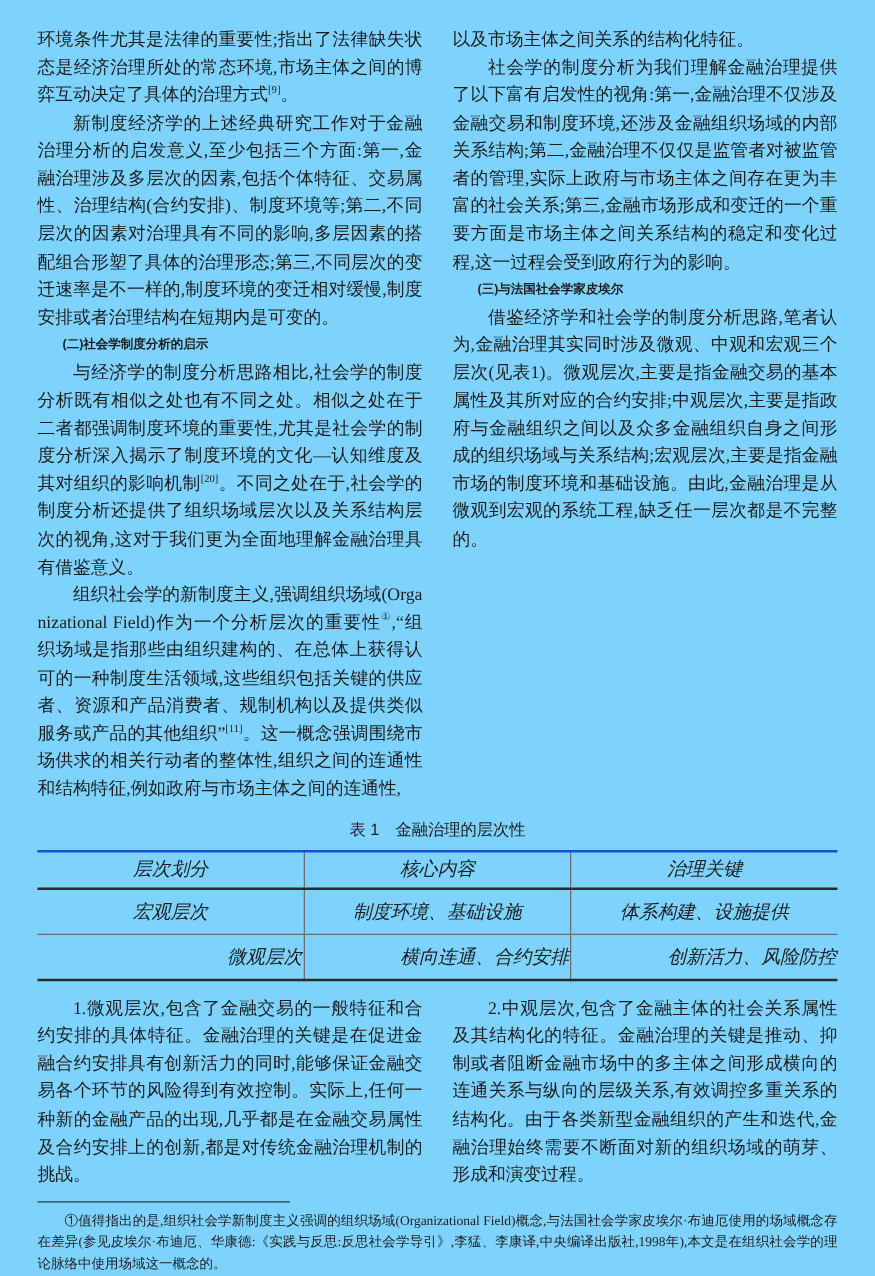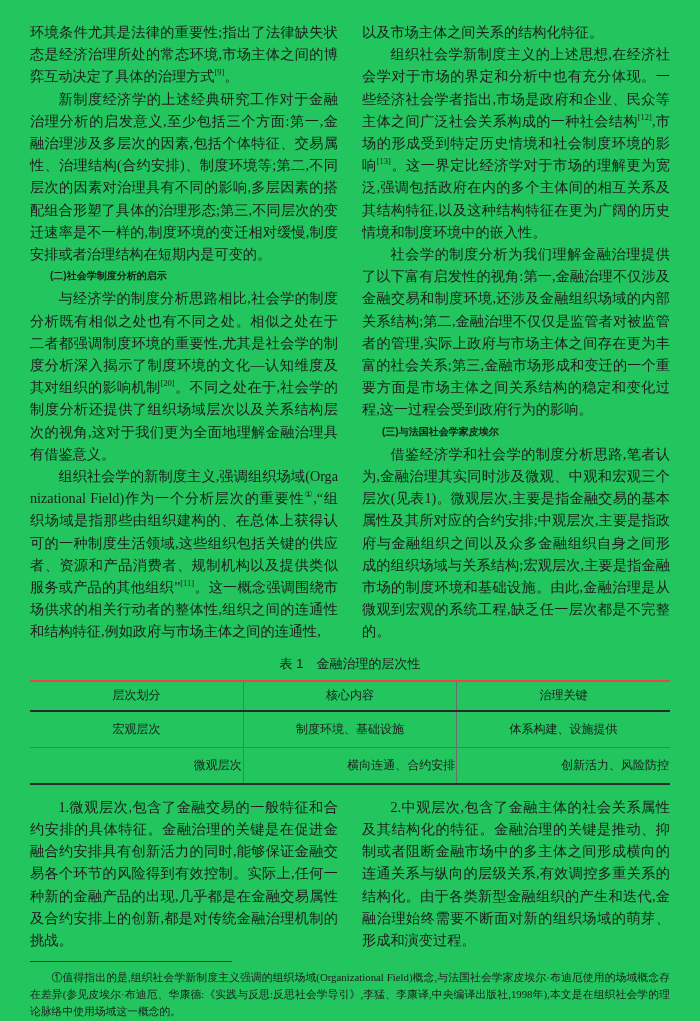--- a/index.html
+++ b/index.html
@@ -1,20 +1,20 @@
 <!DOCTYPE html>
 <html><head>
 <meta charset="utf-8">
 <style>
   html,body { margin:0; padding:0; background:#d8d8d4; }
   .page {
     position:relative;
     width:700px; height:1021px;
     margin:0 auto;
-    background:#22c55e;
+    background:#7dd3fc;
     color:#1d1d1d;
     box-sizing:border-box;
     padding:21px 30px 0 30px;
     font-family:"Liberation Serif","DejaVu Serif",serif;
     overflow:hidden;
   }
   .cols { display:flex; gap:24px; }
   .col { flex:1 1 0; min-width:0; }
   .col p {
     margin:0;
@@ -38,23 +38,24 @@
     text-align:center;
     font-family:"Liberation Sans","DejaVu Sans",sans-serif;
     font-weight:400;
     font-size:13px;
     margin:0 0 7px 0;
   }
   table.levels {
     width:100%;
     border-collapse:collapse;
     table-layout:fixed;
-    font-size:12px;
-    border-top:2px solid #ef4444;
+    font-size:15px;
+    border-top:2px solid #1d4ed8;
     border-bottom:2px solid #2a2a2a;
+    font-style:italic;
   }
   table.levels th {
     font-weight:400;
     height:26px;
     border-bottom:2px solid #2a2a2a;
     text-align:center;
   }
   table.levels td {
     height:33px;
     border-bottom:0.8px solid #6d6d6d;
@@ -88,21 +89,20 @@
   <div class="cols top">
     <div class="col">
         <p class="">环境条件尤其是法律的重要性;指出了法律缺失状态是经济治理所处的常态环境,市场主体之间的博弈互动决定了具体的治理方式<sup>[9]</sup>。</p>
         <p class="indent">新制度经济学的上述经典研究工作对于金融治理分析的启发意义,至少包括三个方面:第一,金融治理涉及多层次的因素,包括个体特征、交易属性、治理结构(合约安排)、制度环境等;第二,不同层次的因素对治理具有不同的影响,多层因素的搭配组合形塑了具体的治理形态;第三,不同层次的变迁速率是不一样的,制度环境的变迁相对缓慢,制度安排或者治理结构在短期内是可变的。</p>
         <p class="heading">(二)社会学制度分析的启示</p>
         <p class="indent">与经济学的制度分析思路相比,社会学的制度分析既有相似之处也有不同之处。相似之处在于二者都强调制度环境的重要性,尤其是社会学的制度分析深入揭示了制度环境的文化—认知维度及其对组织的影响机制<sup>[20]</sup>。不同之处在于,社会学的制度分析还提供了组织场域层次以及关系结构层次的视角,这对于我们更为全面地理解金融治理具有借鉴意义。</p>
         <p class="indent">组织社会学的新制度主义,强调组织场域(Organizational Field)作为一个分析层次的重要性<sup>①</sup>,“组织场域是指那些由组织建构的、在总体上获得认可的一种制度生活领域,这些组织包括关键的供应者、资源和产品消费者、规制机构以及提供类似服务或产品的其他组织”<sup>[11]</sup>。这一概念强调围绕市场供求的相关行动者的整体性,组织之间的连通性和结构特征,例如政府与市场主体之间的连通性,</p>
       </div>
     <div class="col">
         <p class="">以及市场主体之间关系的结构化特征。</p>
-        <p class="indent">组织社会学新制度主义的上述思想,在经济社会学对于市场的界定和分析中也有充分体现。一些经济社会学者指出,市场是政府和企业、民众等主体之间广泛社会关系构成的一种社会结构<sup>[12]</sup>,市场的形成受到特定历史情境和社会制度环境的影响<sup>[13]</sup>。这一界定比经济学对于市场的理解更为宽泛,强调包括政府在内的多个主体间的相互关系及其结构特征,以及这种结构特征在更为广阔的历史情境和制度环境中的嵌入性。</p>
         <p class="indent">社会学的制度分析为我们理解金融治理提供了以下富有启发性的视角:第一,金融治理不仅涉及金融交易和制度环境,还涉及金融组织场域的内部关系结构;第二,金融治理不仅仅是监管者对被监管者的管理,实际上政府与市场主体之间存在更为丰富的社会关系;第三,金融市场形成和变迁的一个重要方面是市场主体之间关系结构的稳定和变化过程,这一过程会受到政府行为的影响。</p>
         <p class="heading">(三)与法国社会学家皮埃尔</p>
         <p class="indent">借鉴经济学和社会学的制度分析思路,笔者认为,金融治理其实同时涉及微观、中观和宏观三个层次(见表1)。微观层次,主要是指金融交易的基本属性及其所对应的合约安排;中观层次,主要是指政府与金融组织之间以及众多金融组织自身之间形成的组织场域与关系结构;宏观层次,主要是指金融市场的制度环境和基础设施。由此,金融治理是从微观到宏观的系统工程,缺乏任一层次都是不完整的。</p>
       </div>
   </div>
 
   <div class="table-block">
     <div class="table-title">表 1　金融治理的层次性</div>
     <table class="levels">
       <thead>

